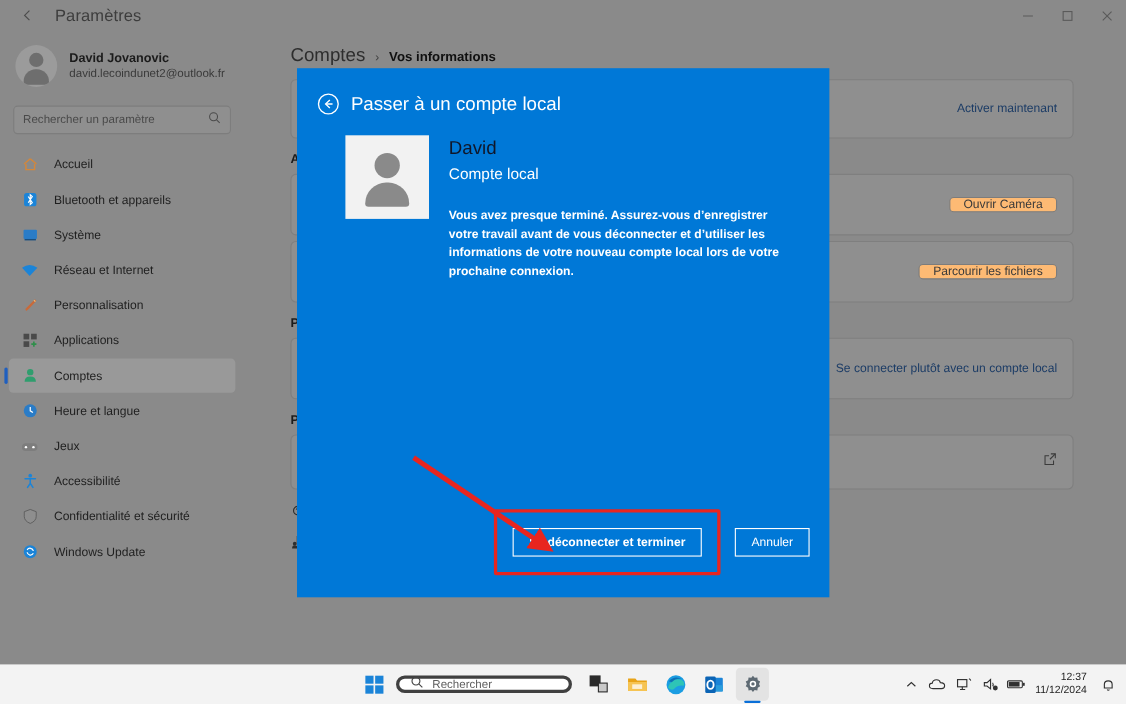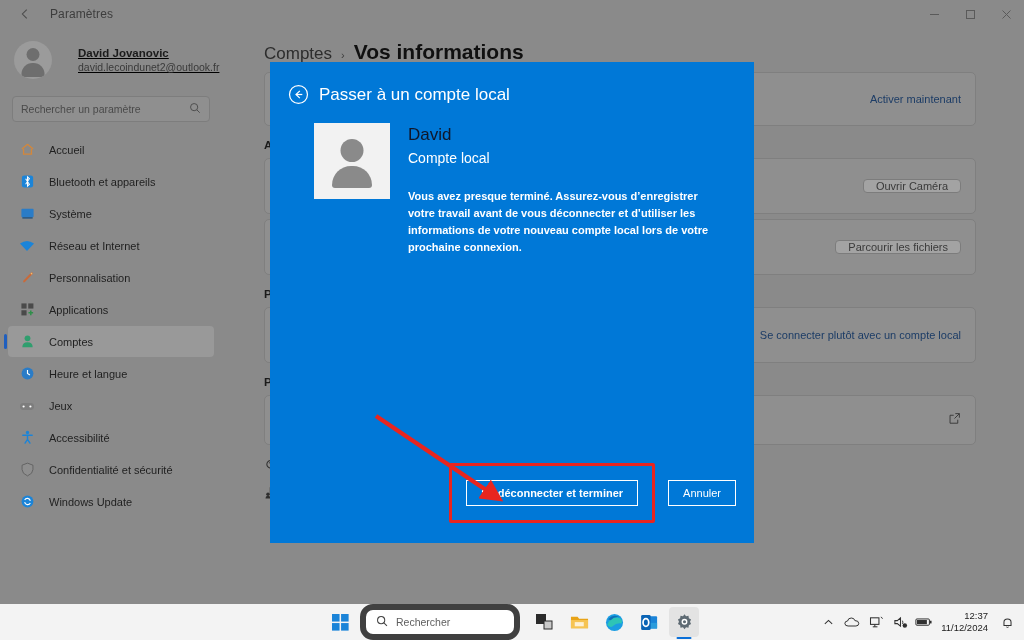--- a/index.html
+++ b/index.html
@@ -31,21 +31,21 @@
     width: 100%; height: 28px;
     display: flex; align-items: center;
   }
   .tb-back {
     width: 34px; height: 26px;
     display: flex; align-items: center; justify-content: center;
     margin-left: 8px;
     color: #4b4b4b; font-size: 13px; line-height: 1;
   }
   .tb-title {
-    font-size: 12px; color: #3d3d3d; margin-left: 8px;
+    font-size: 15px; color: #3d3d3d; margin-left: 8px;
     letter-spacing: .1px;
   }
   .tb-controls {
     margin-left: auto; display: flex; height: 28px;
   }
   .tb-btn {
     width: 36px; height: 28px;
     display: flex; align-items: center; justify-content: center;
     color: #5a5a5a; font-size: 11px;
   }
@@ -75,21 +75,21 @@
     width: 13px; height: 13px; border-radius: 50%;
     background: #6e6e6e;
   }
   .avatar-circle .body {
     position: absolute; left: 50%; top: 22px;
     transform: translateX(-50%);
     width: 23px; height: 14px;
     border-radius: 11px 11px 3px 3px;
     background: #6e6e6e;
   }
-  .profile-text { margin-left: 26px; line-height: 1.25; text-decoration: underline; }
+  .profile-text { margin-left: 11px; line-height: 1.25; }
   .profile-name { font-size: 11.5px; font-weight: bold; color: #1b1b1b; }
   .profile-mail { font-size: 10.5px; color: #3a3a3a; margin-top: 1px; }
 
   .search-box {
     margin: 10px 12px 0 12px;
     height: 26px;
     background: #8f8f8f;
     border: 1px solid #7d7d7d;
     border-radius: 4px;
     display: flex; align-items: center;
@@ -123,40 +123,40 @@
     width: 802px; height: 576px;
     overflow: hidden;
   }
   .breadcrumb {
     display: flex; align-items: baseline;
     padding: 12px 0 0 42px;
     height: 34px;
   }
   .bc-parent { font-size: 17px; color: #2d2d2d; }
   .bc-sep { font-size: 11px; color: #3d3d3d; margin: 0 9px; }
-  .bc-current { font-size: 21px; font-weight: bold; color: #101010; }
+  .bc-current { font-size: 12px; font-weight: bold; color: #101010; }
 
   .cards { padding: 10px 48px 0 42px; }
   .card {
     background: #8f8f8f;
     border: 1px solid #7f7f7f;
     border-radius: 5px;
     min-height: 56px;
     display: flex; align-items: center;
     padding: 0 14px;
     margin-bottom: 5px;
     position: relative;
   }
   .card .spacer { flex: 1; }
   .link-btn {
     font-size: 11px; color: #1c3c66;
   }
   .ghost-btn {
     border: 1px solid #7c7c7c;
-    background: #a3a3a3;
+    background: #fdba74;
     border-radius: 4px;
     font-size: 11px; color: #3a3a3a;
     padding: 0 12px;
   }
   .section-head {
     font-size: 11.5px; font-weight: bold; color: #1b1b1b;
     margin: 13px 0 7px 0;
   }
   .ext-ico { color: #3b3b3b; }
 
@@ -248,22 +248,22 @@
     width: 30px; height: 30px;
     display: flex; align-items: center; justify-content: center;
     border-radius: 4px; position: relative;
   }
   .tb-item.active { background: #e3e3e3; }
   .tb-item.active::after {
     content: ""; position: absolute; bottom: -2px; left: 50%; transform: translateX(-50%);
     width: 15px; height: 2.5px; border-radius: 2px; background: #0a6fd8;
   }
   .tb-search {
-    width: 160px; height: 36px;
-    background: #ffffff; border: 6px solid #404040;
+    width: 160px; height: 16px;
+    background: #ffffff; border: 3px solid #404040;
     border-radius: 13px;
     display: flex; align-items: center; padding: 0 10px;
     margin-right: 4px;
   }
   .tb-search .txt { font-size: 10.5px; color: #5e5e5e; margin-left: 8px; }
   .tray {
     position: absolute; right: 6px;
     display: flex; align-items: center; gap: 2px;
   }
   .tray-ico {

